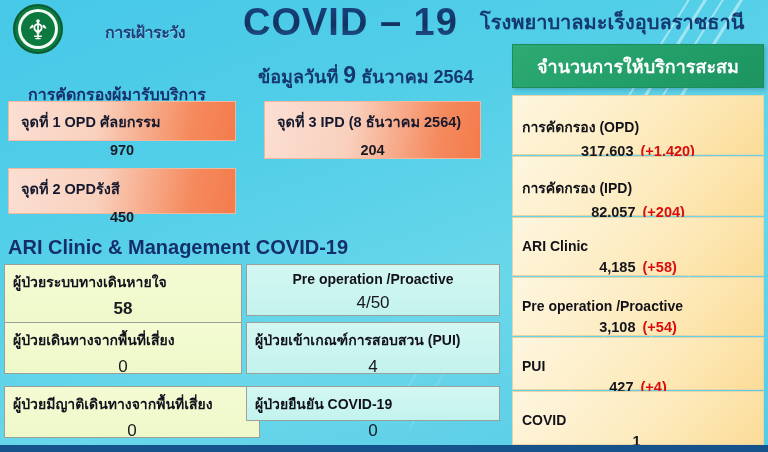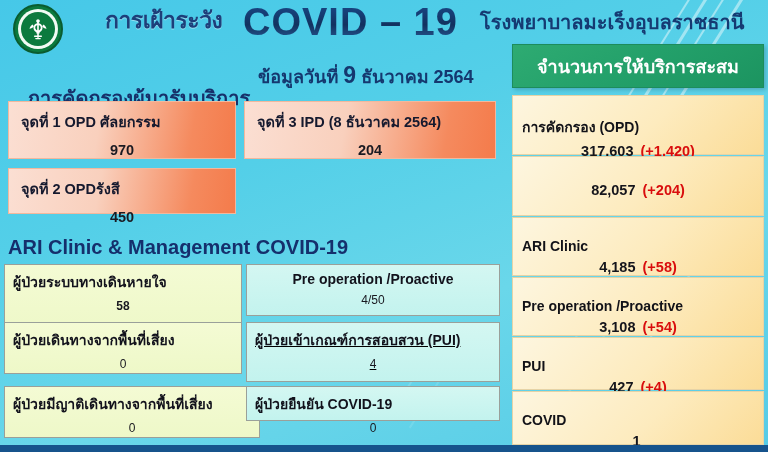--- a/index.html
+++ b/index.html
@@ -64,22 +64,22 @@
     position: absolute; left: 11px; top: 8px;
     width: 34px; height: 34px;
     border-radius: 50%;
     background: #0c7a3e;
     display: flex; align-items: center; justify-content: center;
   }
   .logo-core svg { width: 26px; height: 26px; }
 
   .title-thai {
     position: absolute;
-    left: 105px; top: 2px;
-    font-size: 23px;
+    left: 105px; top: 20px;
+    font-size: 16px;
     font-weight: bold;
     color: #1d3f7a;
     letter-spacing: -0.5px;
     text-shadow: 0 1px 0 rgba(255,255,255,.4);
   }
   .title-covid {
     position: absolute;
     left: 243px; top: 1px;
     font-size: 38px;
     font-weight: bold;
@@ -104,21 +104,21 @@
     font-size: 18px;
     font-weight: bold;
     color: #15386f;
   }
   .date-line .daynum { font-size: 23px; }
 
   
   .screen-heading {
     position: absolute;
     left: 28px; top: 82px;
-    font-size: 20px;
+    font-size: 16px;
     font-weight: bold;
     color: #17306a;
   }
 
   
   .orange-box {
     position: absolute;
     background: linear-gradient(100deg, #fbdfd3 0%, #f9d0bd 40%, #f58a5e 80%, #f47b4b 100%);
     border: 1px solid #f2b89d;
     padding: 8px 12px 6px 12px;
@@ -131,23 +131,23 @@
     white-space: nowrap;
   }
   .orange-box .ob-value {
     font-size: 14.5px;
     font-weight: bold;
     color: #1a1a22;
     text-align: center;
     margin-top: 9px;
   }
 
-  #box-opd1  { left: 8px;   top: 101px; width: 228px; height: 58px; }
+  #box-opd1  { left: 8px;   top: 101px; width: 228px; height: 40px; }
   #box-opd2  { left: 8px;   top: 168px; width: 228px; height: 46px; }
-  #box-ipd3  { left: 244px; top: 101px; width: 252px; height: 58px; }
+  #box-ipd3  { left: 264px; top: 101px; width: 217px; height: 58px; }
 
   
   .ari-heading {
     position: absolute;
     left: 8px; top: 236px;
     font-size: 20px;
     font-weight: 600;
     color: #152f6c;
   }
 
@@ -157,35 +157,35 @@
     border: 1px solid #9aa09a;
     padding: 6px 8px 4px 8px;
   }
   .cell .c-label {
     font-size: 14px;
     font-weight: bold;
     color: #12121c;
     white-space: nowrap;
   }
   .cell .c-value {
-    font-size: 12px;
+    font-size: 17px;
     font-weight: bold;
     color: #18181f;
     text-align: center;
     margin-top: 6px;
   }
   .cell.yellow { background: linear-gradient(180deg, #f4fbd4 0%, #eef8c8 100%); }
   .cell.cyan   { background: linear-gradient(180deg, #d4f7f2 0%, #c3f3ee 100%); }
   .cell .c-value.thin { font-weight: normal; }
   .cell .c-label.center { text-align: center; }
 
   #cell-resp   { left: 4px;   top: 264px; width: 238px; height: 68px; }
   #cell-preop  { left: 246px; top: 264px; width: 254px; height: 52px; }
   #cell-travel { left: 4px;   top: 322px; width: 238px; height: 52px; }
-  #cell-pui    { left: 246px; top: 322px; width: 254px; height: 60px; text-decoration: underline; }
+  #cell-pui    { left: 246px; top: 322px; width: 254px; height: 52px; }
   #cell-rel    { left: 4px;   top: 386px; width: 256px; height: 52px; }
   #cell-conf   { left: 246px; top: 386px; width: 254px; height: 35px; }
 
   
   .green-header {
     position: absolute;
     left: 512px; top: 44px;
     width: 252px; height: 44px;
     background: linear-gradient(150deg, #2eab72 0%, #23a06a 50%, #1c9460 100%);
     border: 1px solid #1d8c5c;
@@ -331,20 +331,21 @@
 
   <div class="stat-row" id="stat-0">
     <div class="sr-label">การคัดกรอง (OPD)</div>
     <div class="sr-values">
       <span>317,603</span>
       <span class="sr-delta">(+1,420)</span>
     </div>
   </div>
 
   <div class="stat-row" id="stat-1">
+    <div class="sr-label">การคัดกรอง (IPD)</div>
     <div class="sr-values">
       <span>82,057</span>
       <span class="sr-delta">(+204)</span>
     </div>
   </div>
 
   <div class="stat-row" id="stat-2">
     <div class="sr-label">ARI Clinic</div>
     <div class="sr-values">
       <span>4,185</span>

